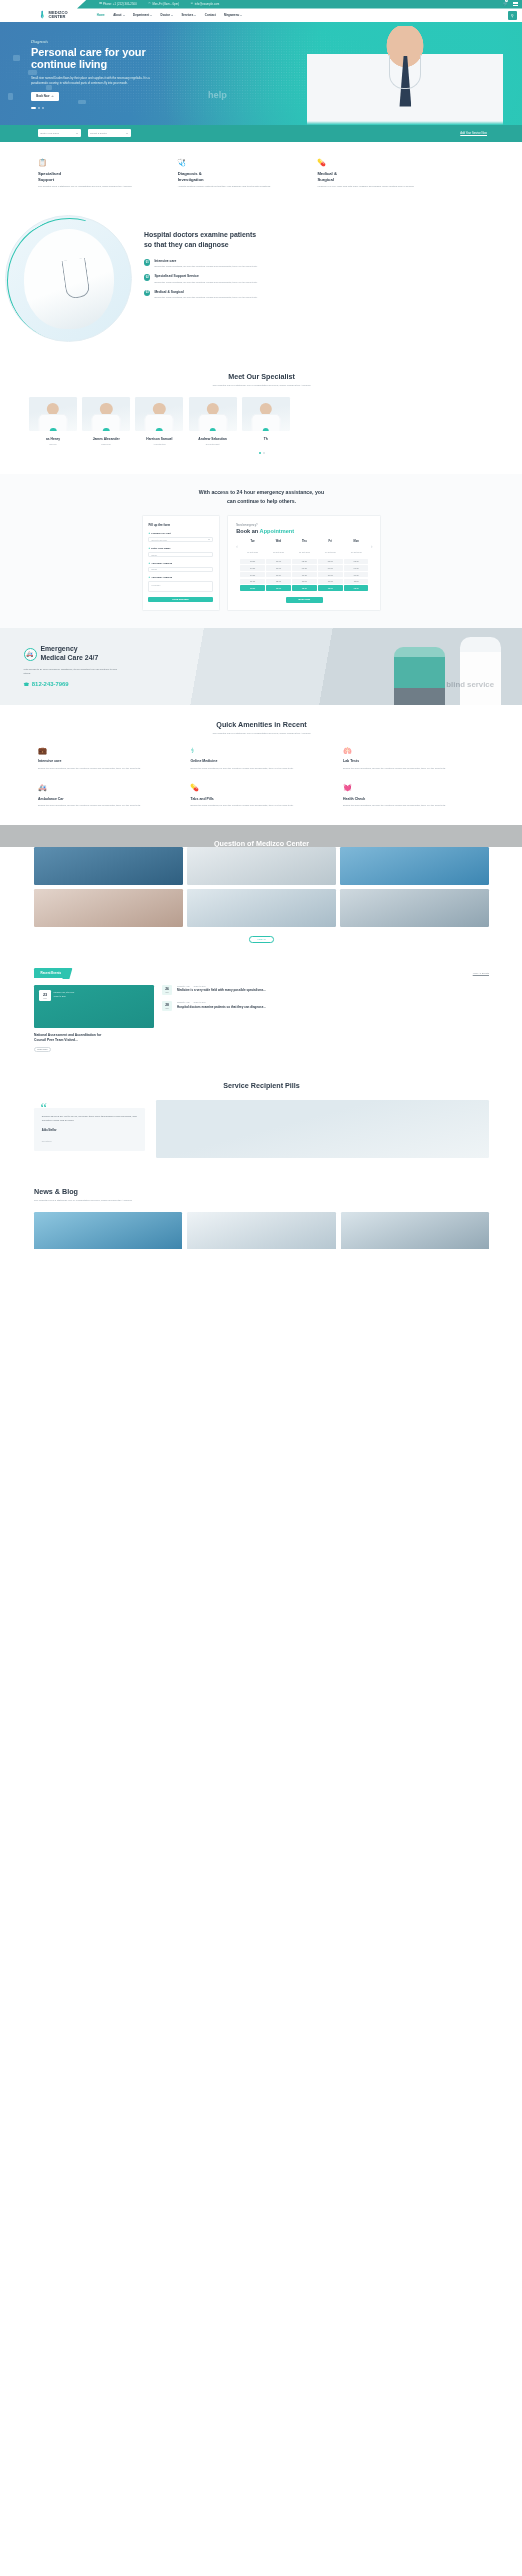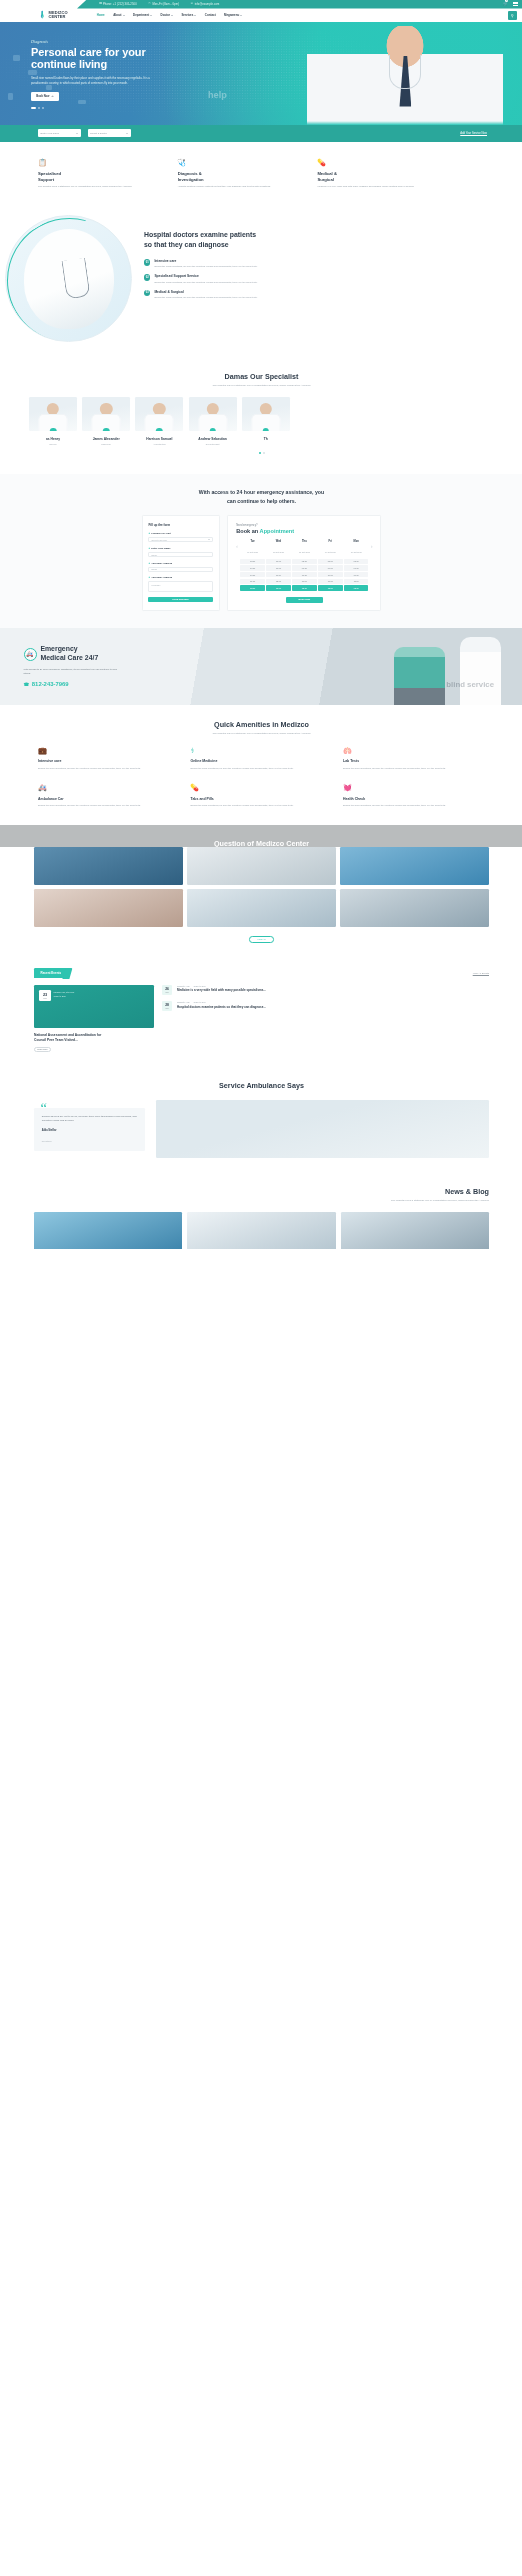--- a/index.html
+++ b/index.html
@@ -237,21 +237,21 @@
   .tst-quote { width:111px; background:#f4f7f9; border-radius:1.3px; padding:7.2px 7.8px; position:relative; }
   .tst-mark { position:absolute; left:6.5px; top:-6.5px; font-size:14.4px; color:#2ec4b0; font-family:"Liberation Serif",serif; line-height:1;}
   .tst-quote p { font-size:2.5px; color:#6f7a83; line-height:1.9; }
   .tst-name { margin-top:4.6px; }
   .tst-name b { font-size:2.7px; color:#2f3c4a; display:block; }
   .tst-name span { font-size:2.1px; color:#a4adb5; }
   .tst-photo { flex:1; height:58px; border-radius:1.3px;
      background:linear-gradient(165deg,#dfe9ee 0 40%, #eff4f6 100%); position:relative; overflow:hidden;}
 
   
-  .news { padding:11.8px 34px 15.7px; text-align:right; background:#fff; }
+  .news { padding:11.8px 34px 15.7px; text-align:left; background:#fff; }
   .news-grid { display:grid; grid-template-columns:repeat(3,1fr); gap:5.2px; margin-top:10.5px; }
   .news-img { height:37px; border-radius:1.3px 1.3px 0 0; }
 </style>
 </head>
 <body>
 
 <div class="wrap">
 
   <div class="topbar">
     <div class="topbar-teal"></div>
@@ -425,21 +425,21 @@
         <div class="ex-badge">03</div>
         <div>
           <h4>Medical &amp; Surgical</h4>
           <p>Behind the word mountains, far from the countries Vokalia and Consonantia, there live the blind texts.</p>
         </div>
       </div>
     </div>
   </div>
 
   <div class="spec">
-    <h2 class="sec-title">Damas Our Specialist</h2>
+    <h2 class="sec-title">Meet Our Specialist</h2>
     <p class="sec-sub">The hospital plays a statewide role in rehabilitation services, which includes the Acquired</p>
     <div class="spec-row">
       <div class="spec-card">
         <div class="spec-photo">
             <span class="spec-plus">+</span>
           </div>
         <h4>as Henry</h4>
         <span>rdiology</span>
       </div>
       <div class="spec-card">
@@ -588,21 +588,21 @@
       </div>
       <p class="emg-p">With access to 24 hour emergency assistance, it's an important you can continue to help others.</p>
       <div class="emg-phone">
         <span style="font-size:4.6px;">☎</span>
         <span>812-243-7969</span>
       </div>
     </div>
   </div>
 
   <div class="amen">
-    <h2 class="sec-title">Quick Amenities in Medizco</h2>
+    <h2 class="sec-title">Quick Amenities in Recent</h2>
     <p class="sec-sub">The hospital plays a statewide role in rehabilitation services, which includes the Acquired</p>
     <div class="amen-grid">
       <div class="amen-cell">
         <div class="amen-ico">💼</div>
         <h4>Intensive care</h4>
         <p>Behind the word mountains, far from the countries Vokalia and Consonantia, there live the blind texts.</p>
       </div>
       <div class="amen-cell">
         <div class="amen-ico">⚕</div>
         <h4>Online Medicine</h4>
@@ -694,21 +694,21 @@
               <span>10am to 3pm</span>
             </div>
             <h5>Hospital doctors examine patients so that they can diagnose...</h5>
           </div>
         </div>
       </div>
     </div>
   </div>
 
   <div class="tst">
-    <h2 class="sec-title">Service Ambulance Says</h2>
+    <h2 class="sec-title">Service Recipient Pills</h2>
     <div class="tst-body">
       <div class="tst-quote">
         <div class="tst-mark">“</div>
         <p>Damas adviced her not to do so, because there were thousands of bad Commas, wild Question Marks and devious.</p>
         <div class="tst-name">
           <b>Alda Stellar</b>
           <span>US Citizen</span>
         </div>
       </div>
       <div class="tst-photo"></div>

